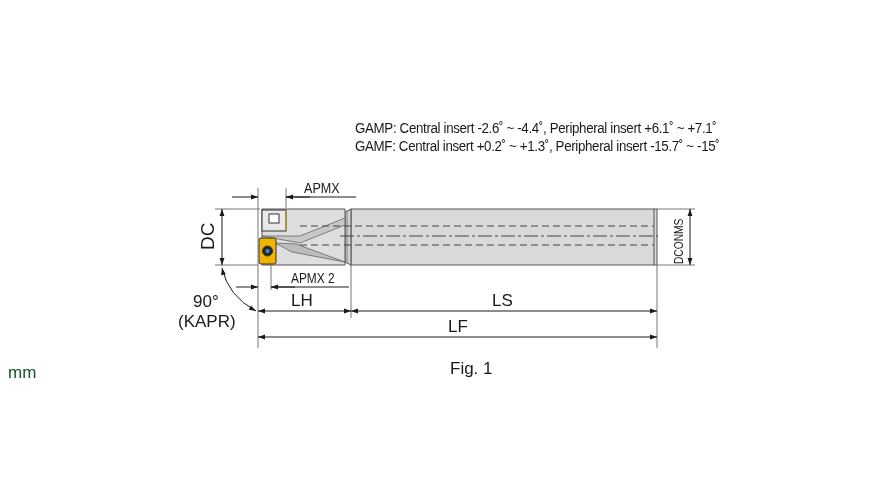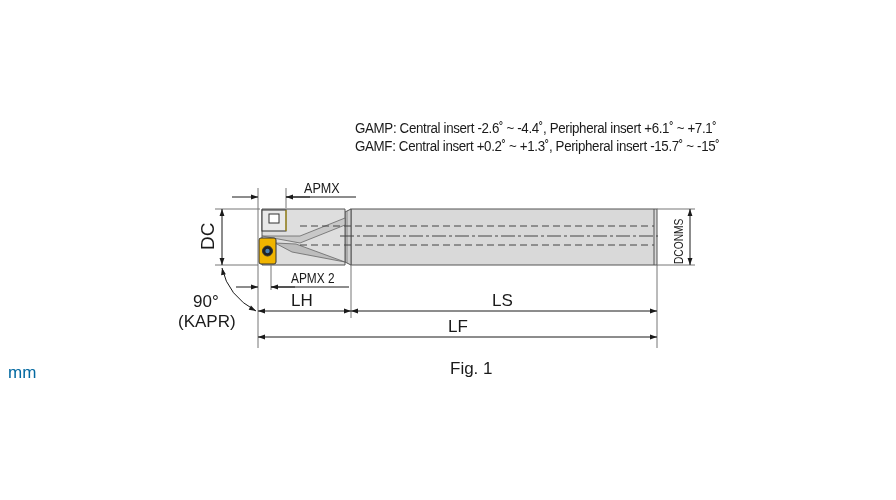--- a/index.html
+++ b/index.html
@@ -1,20 +1,20 @@
 <!DOCTYPE html>
 <html><head>
   <meta charset="utf-8">
   <style>
     html, body { margin: 0; padding: 0; background: #ffffff; }
     body { width: 896px; height: 500px; position: relative; overflow: hidden; font-family: "Liberation Sans", sans-serif; color: #1a1a1a; }
     .note { position: absolute; left: 355px; font-family: "Liberation Sans", sans-serif; font-size: 15.5px; letter-spacing: -0.4px; transform: scaleX(0.86); transform-origin: left top; white-space: nowrap; color: #1a1a1a; }
     #note1 { top: 119px; }
     #note2 { top: 137px; }
-    .unit { position: absolute; left: 8px; top: 363px; font-size: 17px; color: #0369a1; }
+    .unit { position: absolute; left: 8px; top: 363px; font-size: 17px; color: #14532d; }
     svg { position: absolute; left: 0; top: 0; }
     svg text { font-family: "Liberation Sans", sans-serif; fill: #1a1a1a; }
   </style>
 </head>
 <body>
 
 <div id="note1" class="note">GAMP: Central insert -2.6˚ ~ -4.4˚, Peripheral insert +6.1˚ ~ +7.1˚</div>
 <div id="note2" class="note">GAMF: Central insert +0.2˚ ~ +1.3˚, Peripheral insert -15.7˚ ~ -15˚</div>
 <div class="unit">mm</div>
 

